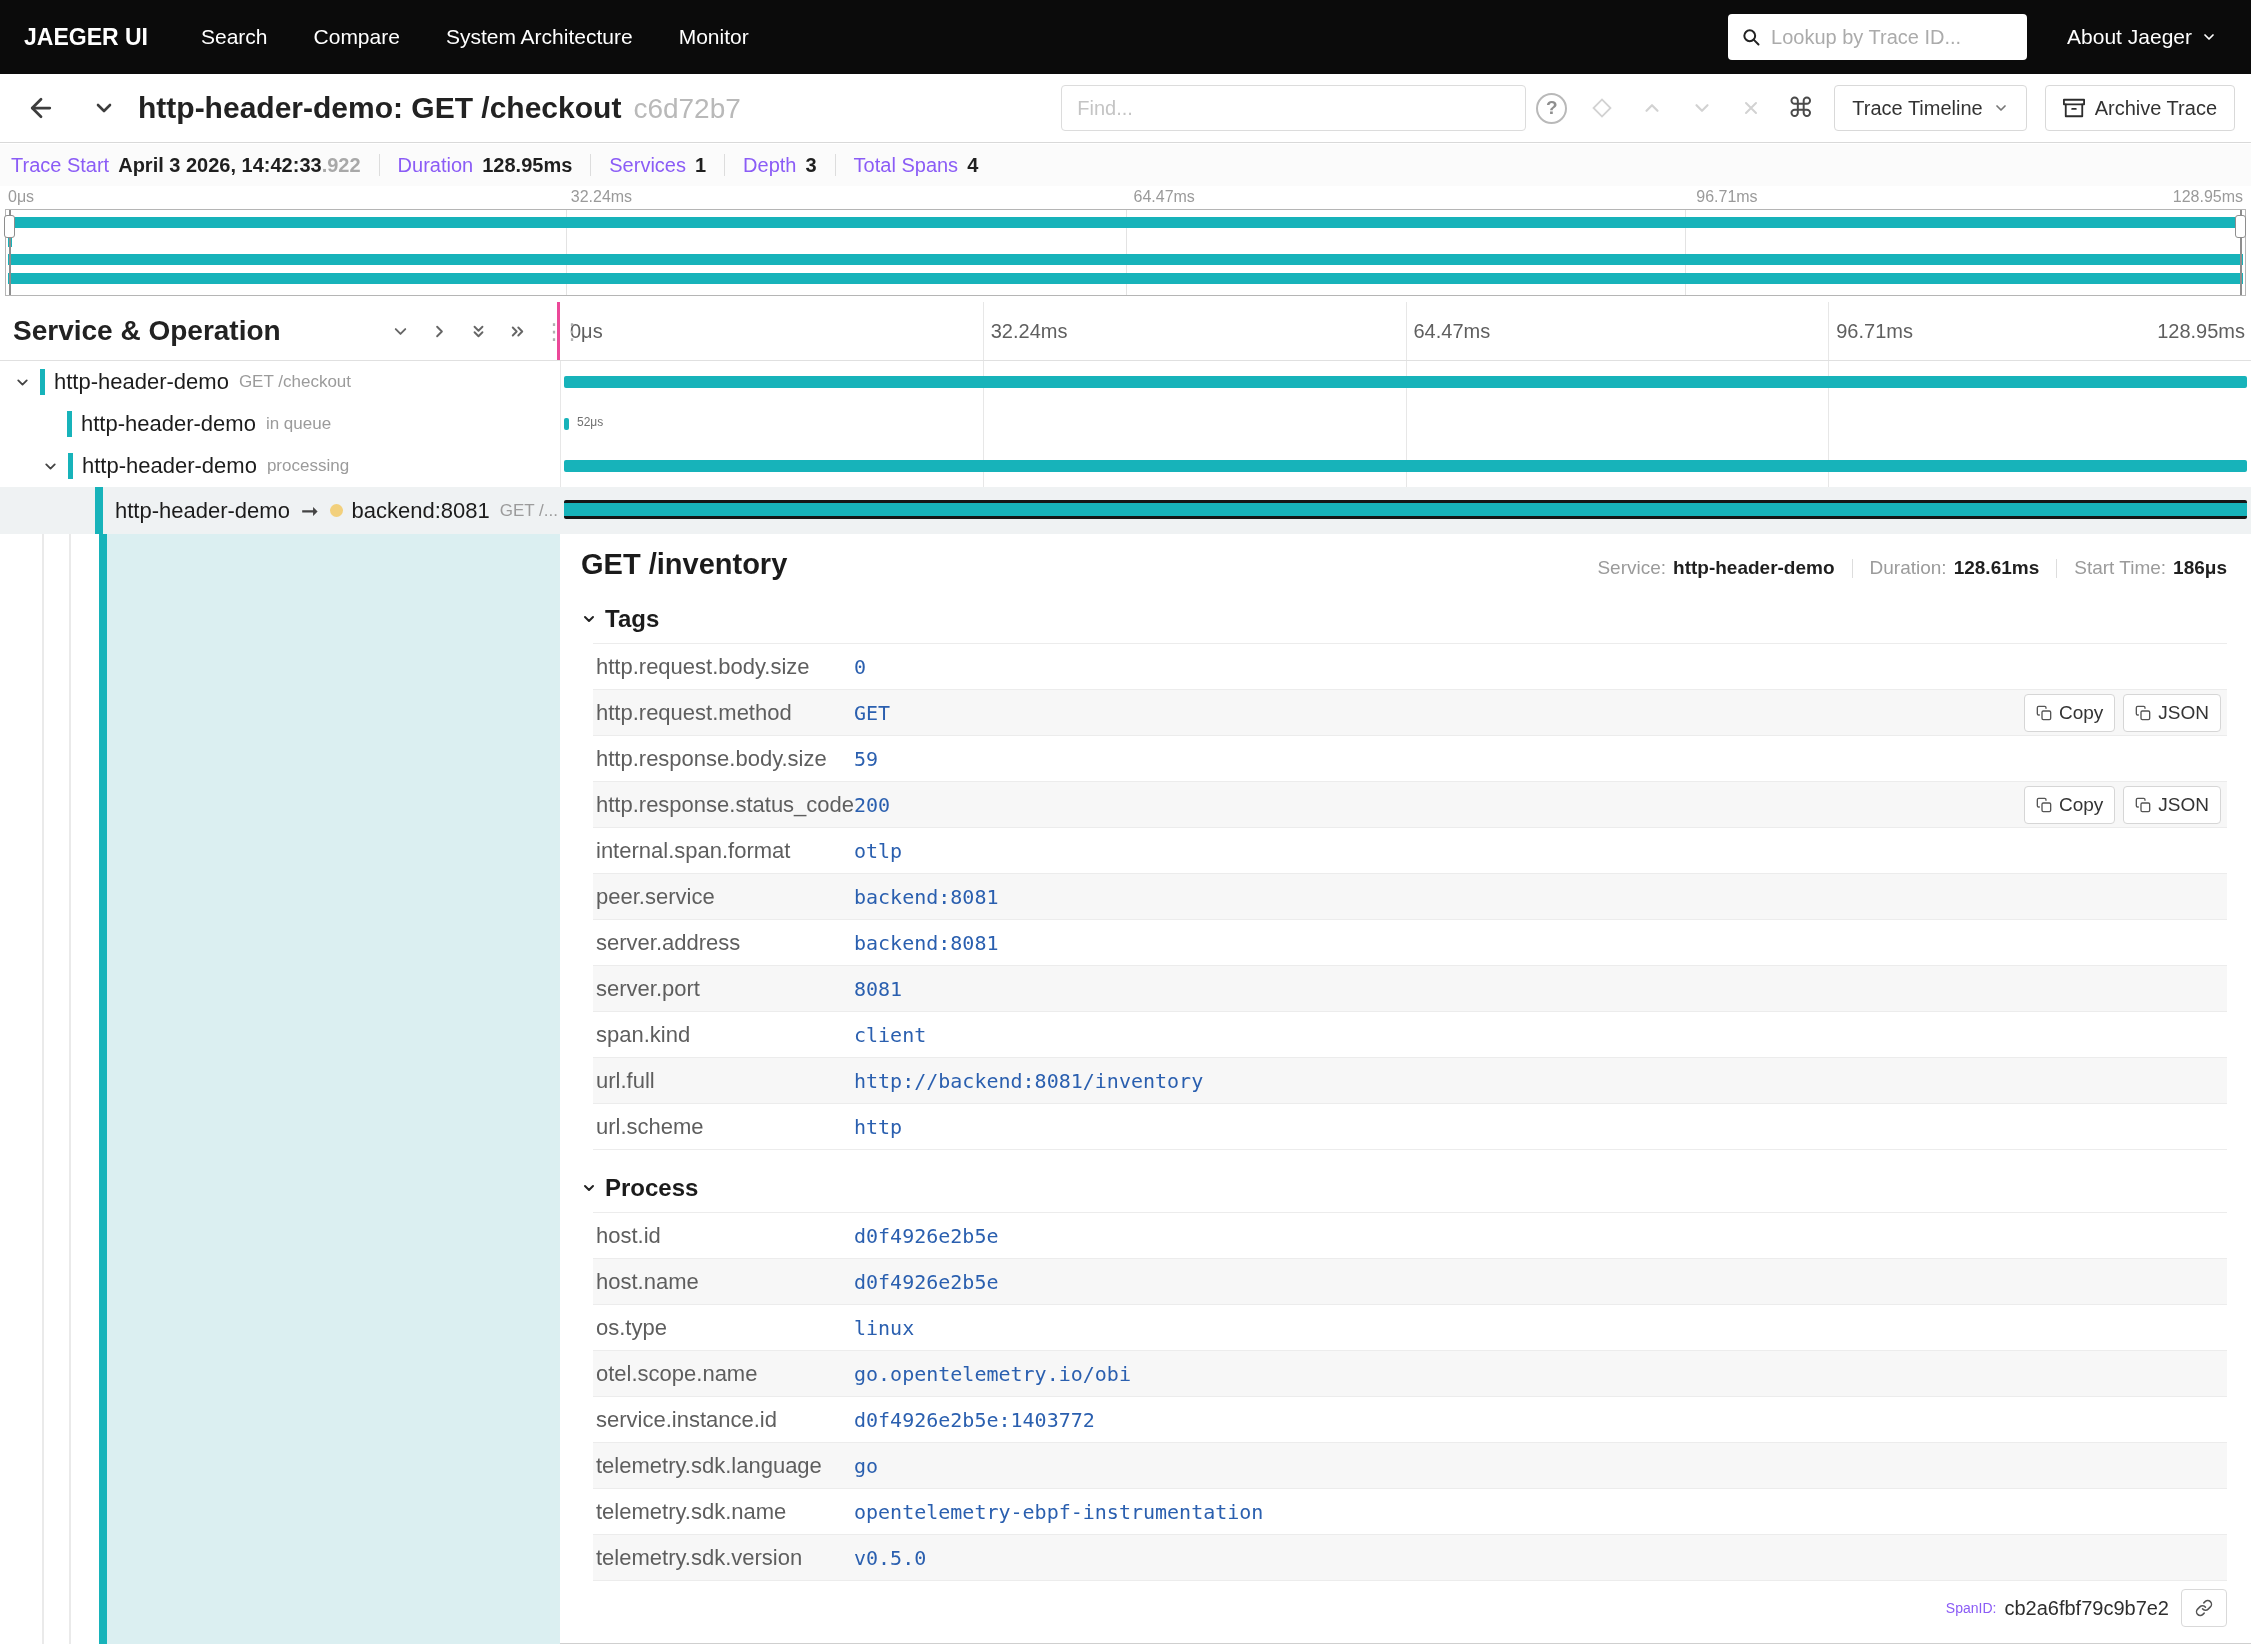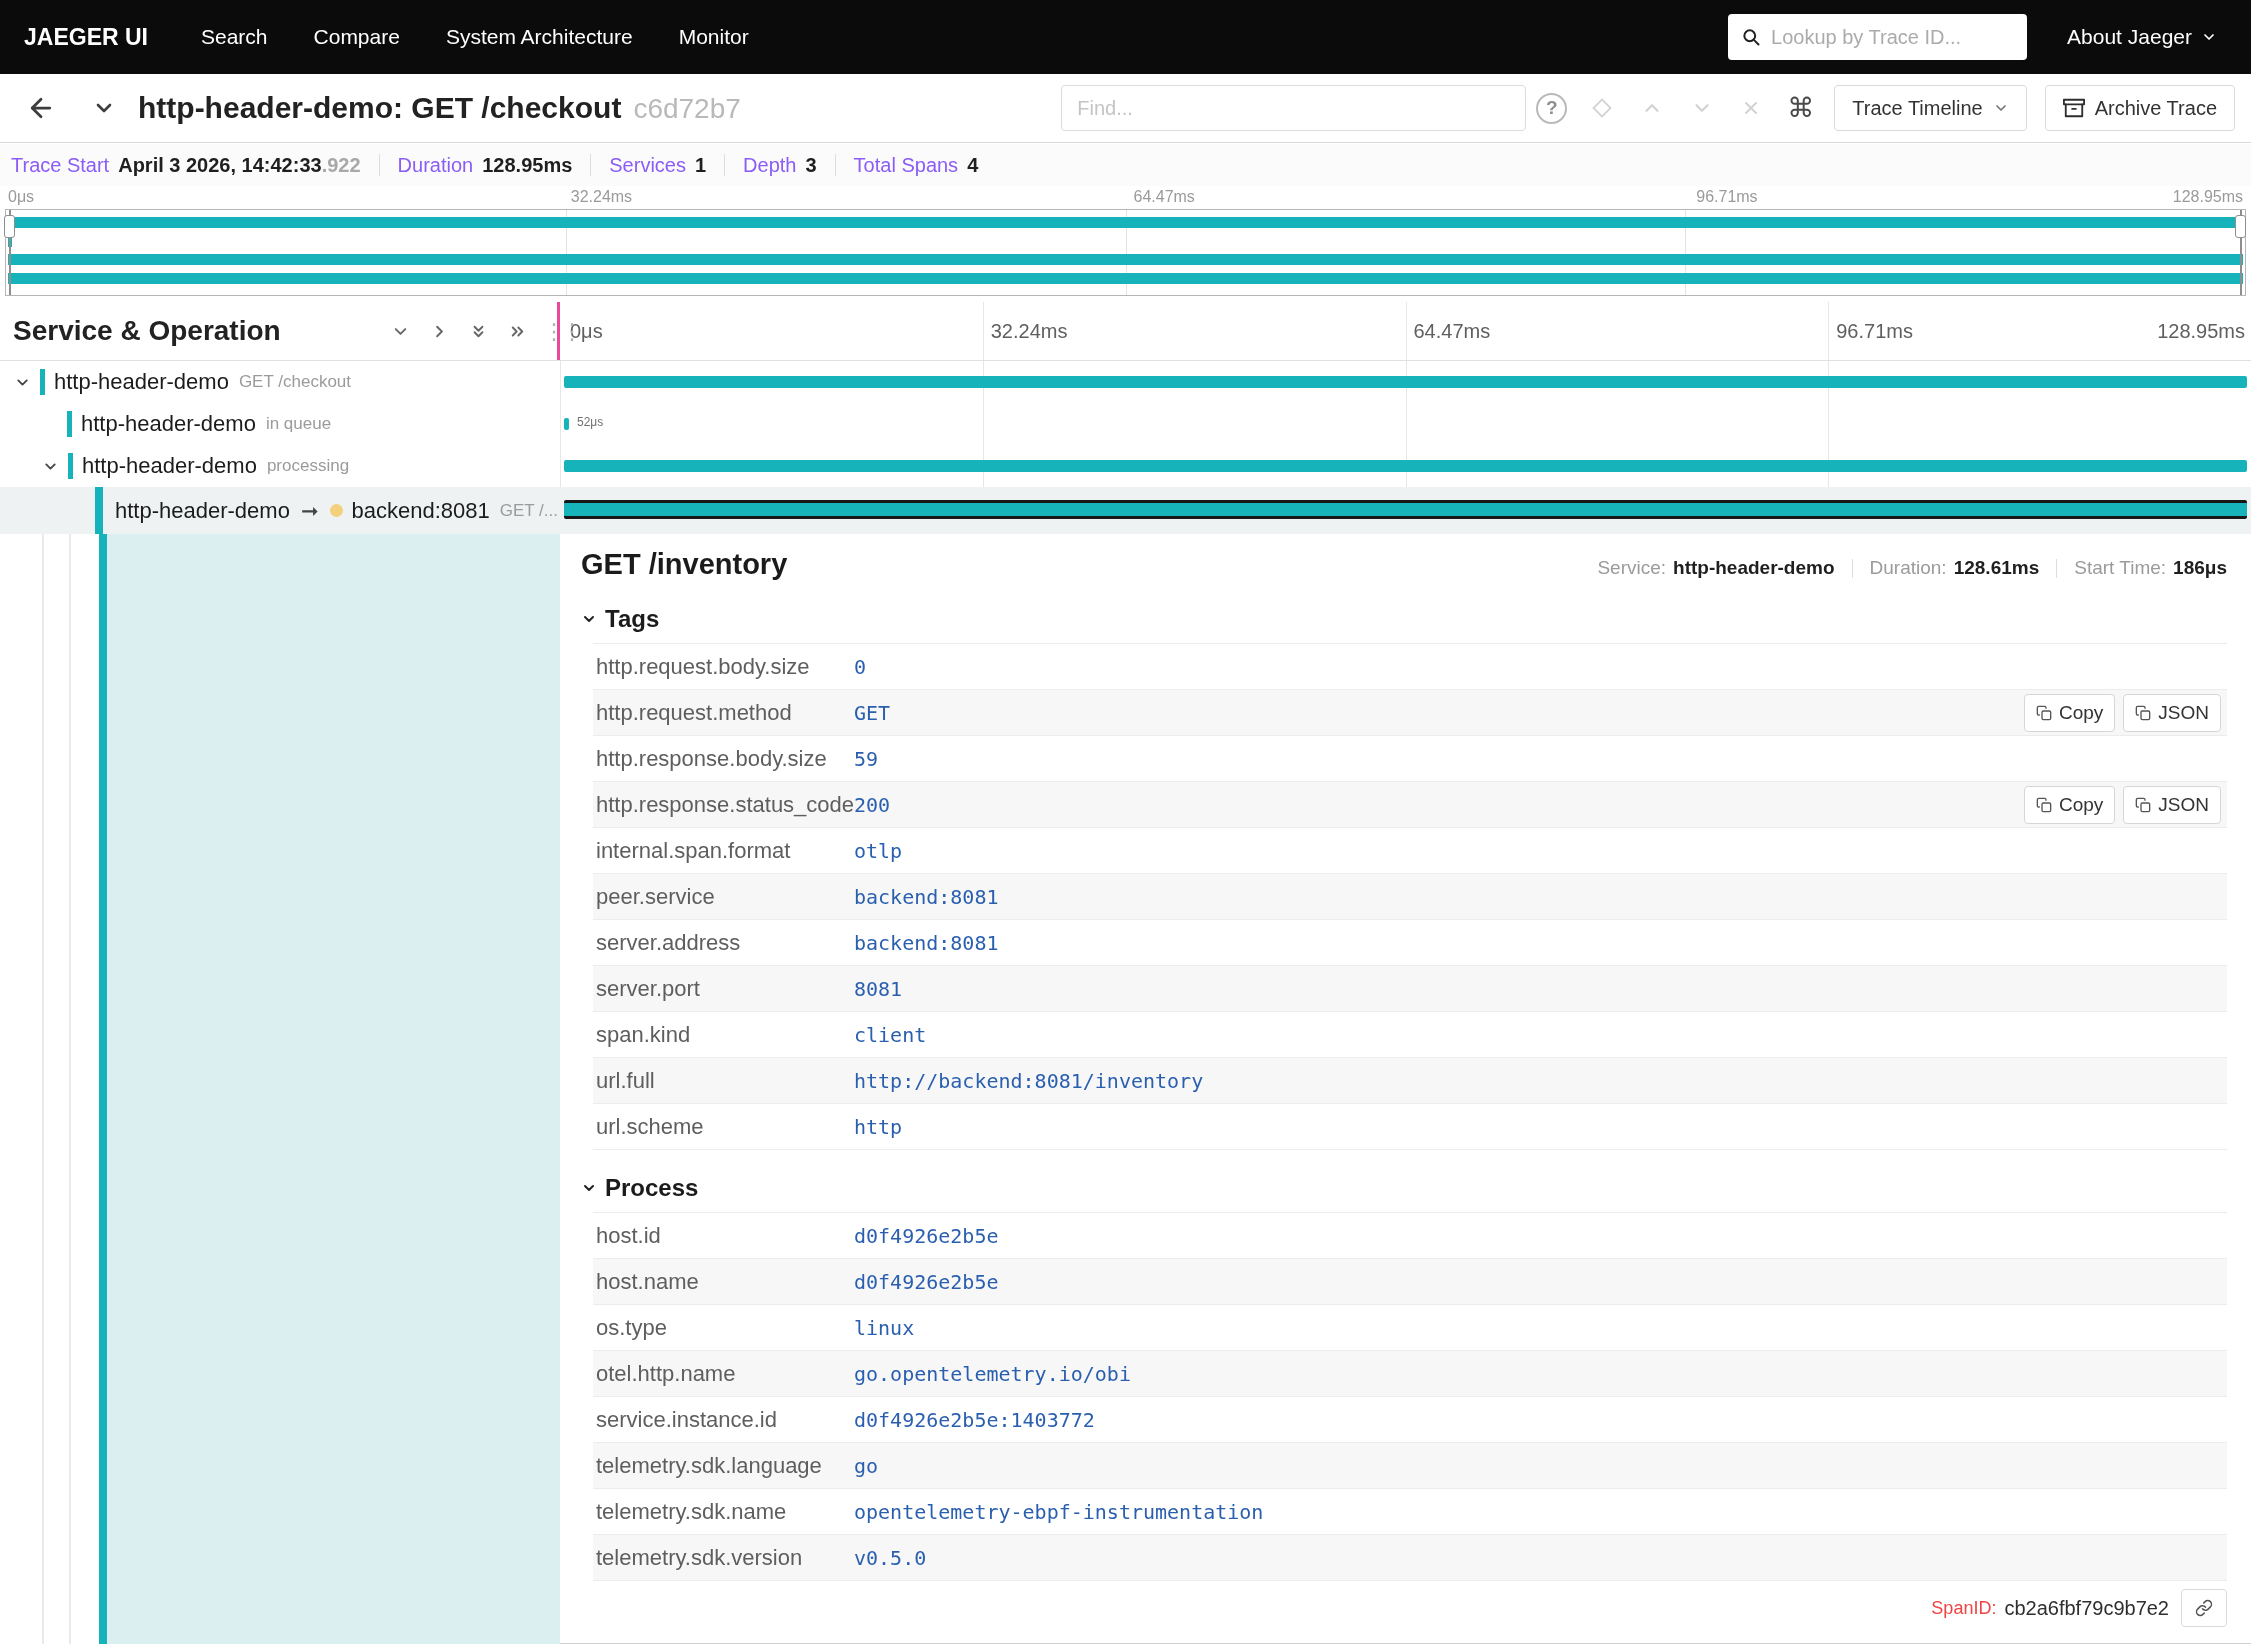--- a/index.html
+++ b/index.html
@@ -99,21 +99,21 @@
   .sec-head { display:flex; align-items:center; gap:8px; cursor:pointer; width:max-content; }
   .sec-title { font-size:24px; font-weight:bold; color:#1b1b1b; }
   .kv-table { margin:10px 0 0 12px; border-top:1px solid #ececec; }
   .kv-row { display:flex; align-items:center; height:46px; border-bottom:1px solid #ececec; position:relative; }
   .kv-row:nth-child(even) { background:#f7f7f7; }
   .kv-key { width:261px; flex-shrink:0; font-size:22px; color:#5e5e5e; padding-left:3px; }
   .kv-value { font-size:20px; color:#2a5faf; font-family:"DejaVu Sans Mono","Liberation Mono",monospace; white-space:nowrap; }
   .kv-actions { position:absolute; right:6px; top:4px; display:flex; gap:8px; }
   .mini-btn { height:38px; border:1px solid #d6d6d6; border-radius:4px; background:#fff; display:flex; align-items:center; gap:7px; padding:0 11px; font-size:19px; color:#333; cursor:pointer; font-family:inherit; }
   .spanid { position:absolute; right:24px; bottom:16px; display:flex; align-items:center; }
-  .spanid-label { font-size:18px; color:#ef4444; }
+  .spanid-label { font-size:14px; color:#8b5cf6; }
   .spanid-value { font-size:20px; color:#2e2e2e; margin-left:8px; }
   .link-btn { width:46px; height:38px; border:1px solid #d9d9d9; border-radius:4px; display:flex; align-items:center; justify-content:center; margin-left:12px; background:#fff; cursor:pointer; }
 </style>
 </head>
 <body>
 
 <header class="nav">
   <div class="brand">JAEGER UI</div>
   <div class="nav-item">Search</div>
   <div class="nav-item">Compare</div>
@@ -467,21 +467,21 @@
       </div>
       <div class="kv-row">
         <span class="kv-key">host.name</span>
         <span class="kv-value">d0f4926e2b5e</span>
       </div>
       <div class="kv-row">
         <span class="kv-key">os.type</span>
         <span class="kv-value">linux</span>
       </div>
       <div class="kv-row">
-        <span class="kv-key">otel.http.name</span>
+        <span class="kv-key">otel.scope.name</span>
         <span class="kv-value">go.opentelemetry.io/obi</span>
       </div>
       <div class="kv-row">
         <span class="kv-key">service.instance.id</span>
         <span class="kv-value">d0f4926e2b5e:1403772</span>
       </div>
       <div class="kv-row">
         <span class="kv-key">telemetry.sdk.language</span>
         <span class="kv-value">go</span>
       </div>

